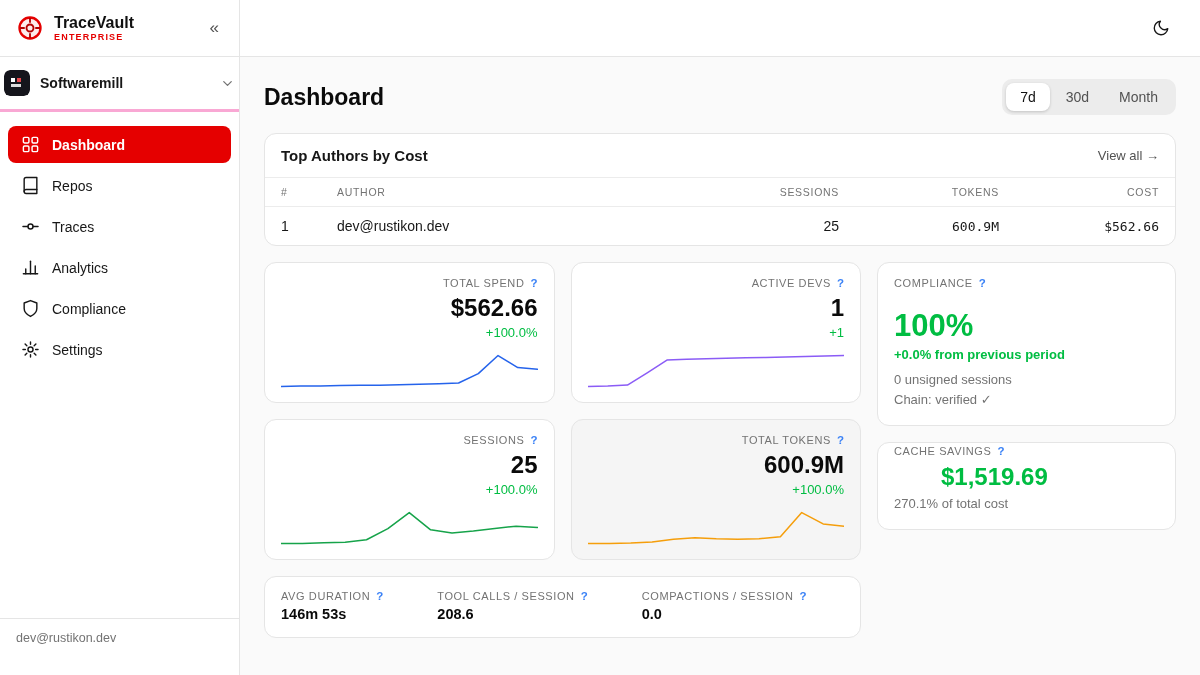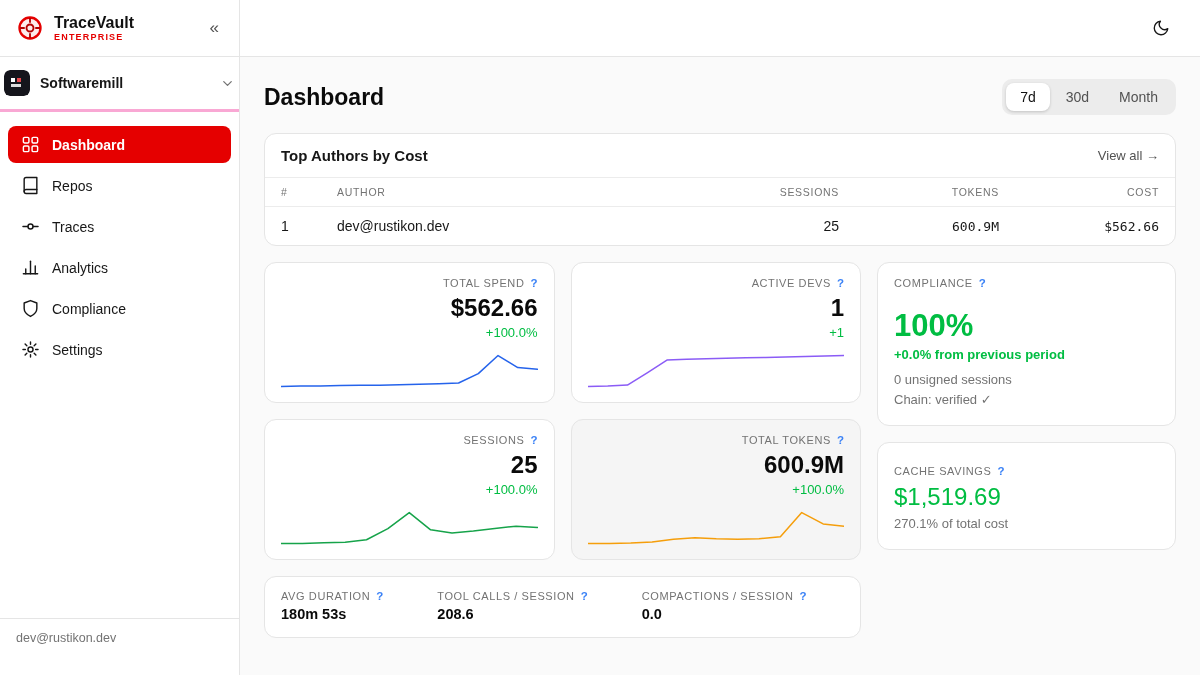--- a/index.html
+++ b/index.html
@@ -82,22 +82,22 @@
 
   .wide-card { grid-column:1 / 3; display:flex; gap:54px; padding:13px 16px 15px; }
   .wide-stat .stat-label-row { margin-bottom:4px;justify-content:space-between; }
   .wide-value { font-size:14.5px; font-weight:700; color:#0a0a0a; }
 
   .right-col { display:flex; flex-direction:column; gap:16px; }
   .compliance-card { padding:14px 16px 18px; }
   .big-green { font-size:31px; font-weight:800; color:#00bd42; margin-top:19px; }
   .green-delta { font-size:13px; color:#00bd42; font-weight:600; margin-top:3px; margin-bottom:10px; }
   .muted-line { font-size:13px; color:#737373; margin-top:5px; }
-  .cache-card { padding:22px 16px 18px; }
-  .cache-value { font-size:24px; font-weight:400; color:#00bd42; margin-top:6px; }
+  .cache-card { padding:2px 16px 18px; }
+  .cache-value { font-size:24px; font-weight:700; color:#00bd42; margin-top:6px;margin-left:47px; }
 </style>
 </head>
 <body>
 
 <aside class="sidebar">
   <div class="sidebar-header">
     <span class="logo">
       <svg viewBox="0 0 24 24" width="28" height="28">
         <circle cx="12" cy="12" r="9" fill="#fdecec" stroke="#e50000" stroke-width="2"></circle>
         <circle cx="12" cy="12" r="3" fill="none" stroke="#b40000" stroke-width="1.6"></circle>
@@ -291,21 +291,21 @@
               <polyline points="0.00,29.00 8.33,29.00 16.67,28.60 25.00,27.80 33.33,25.40 41.67,24.20 50.00,25.00 58.33,25.40 66.67,25.00 75.00,23.40 83.33,3.00 91.67,12.60 100.00,14.60" fill="none" stroke="#f59e0b" stroke-width="1.5" stroke-linejoin="round" stroke-linecap="round" vector-effect="non-scaling-stroke"></polyline>
             </svg>
         </div>
 
         <div class="card wide-card">
           <div class="wide-stat">
             <div class="stat-label-row">
               <span class="stat-label">AVG DURATION</span>
               <span class="help">?</span>
             </div>
-            <div class="wide-value">180m 53s</div>
+            <div class="wide-value">146m 53s</div>
           </div>
           <div class="wide-stat">
             <div class="stat-label-row">
               <span class="stat-label">TOOL CALLS / SESSION</span>
               <span class="help">?</span>
             </div>
             <div class="wide-value">208.6</div>
           </div>
           <div class="wide-stat">
             <div class="stat-label-row">

